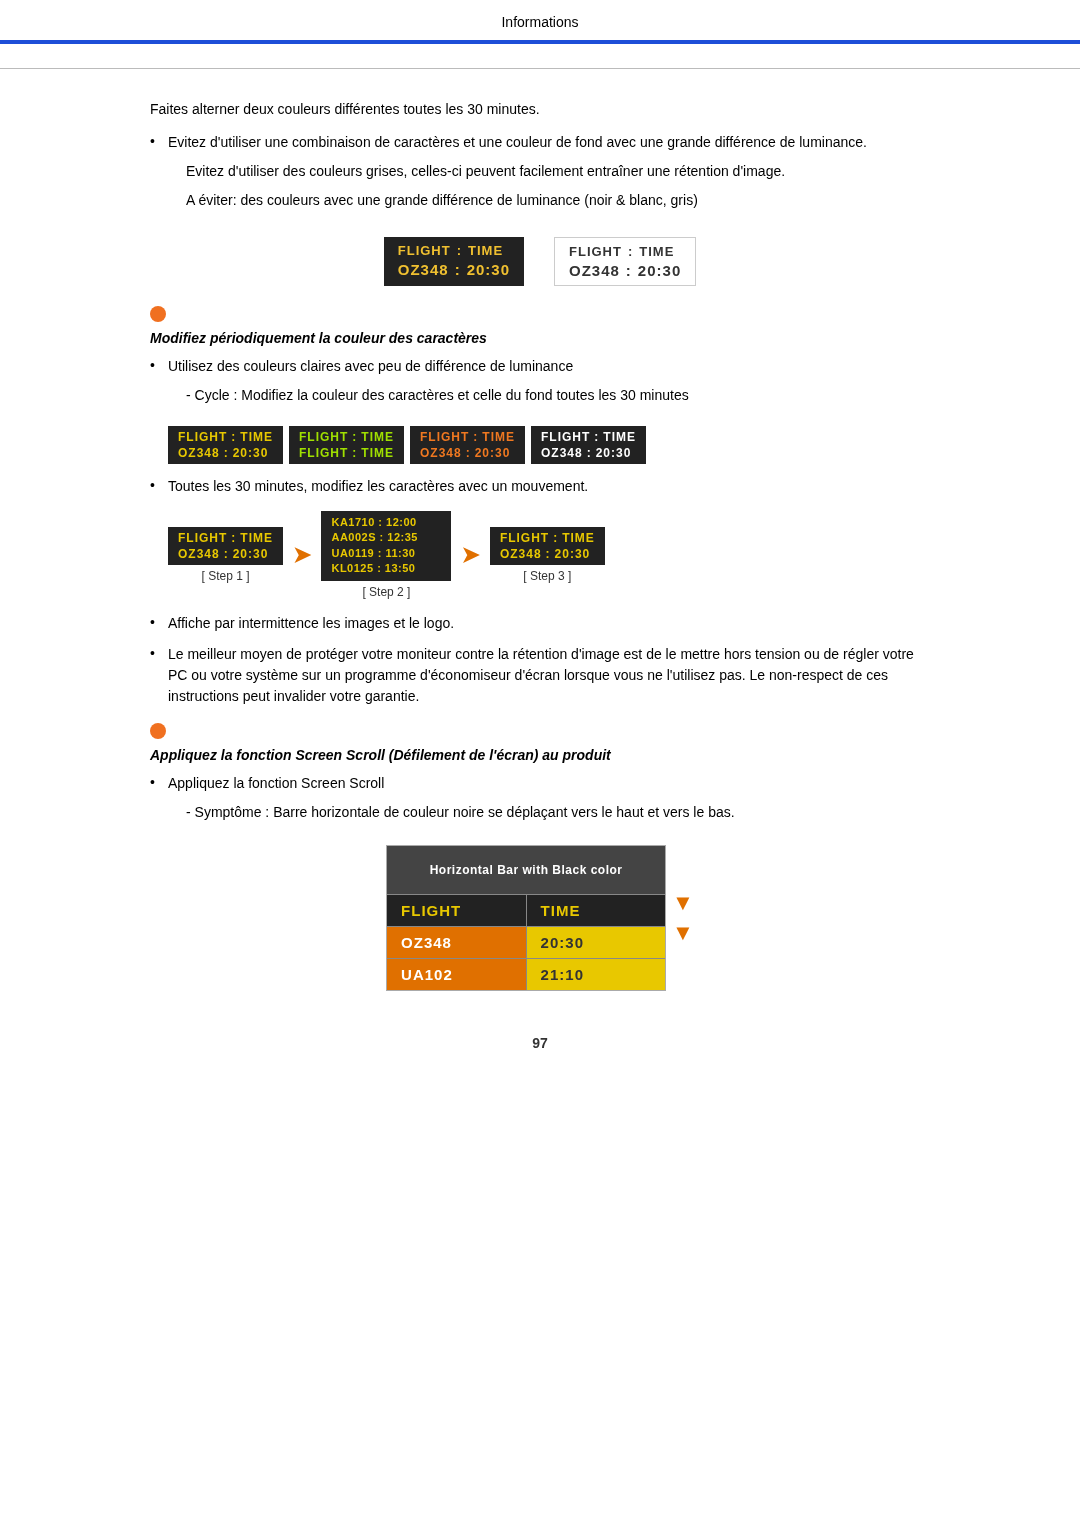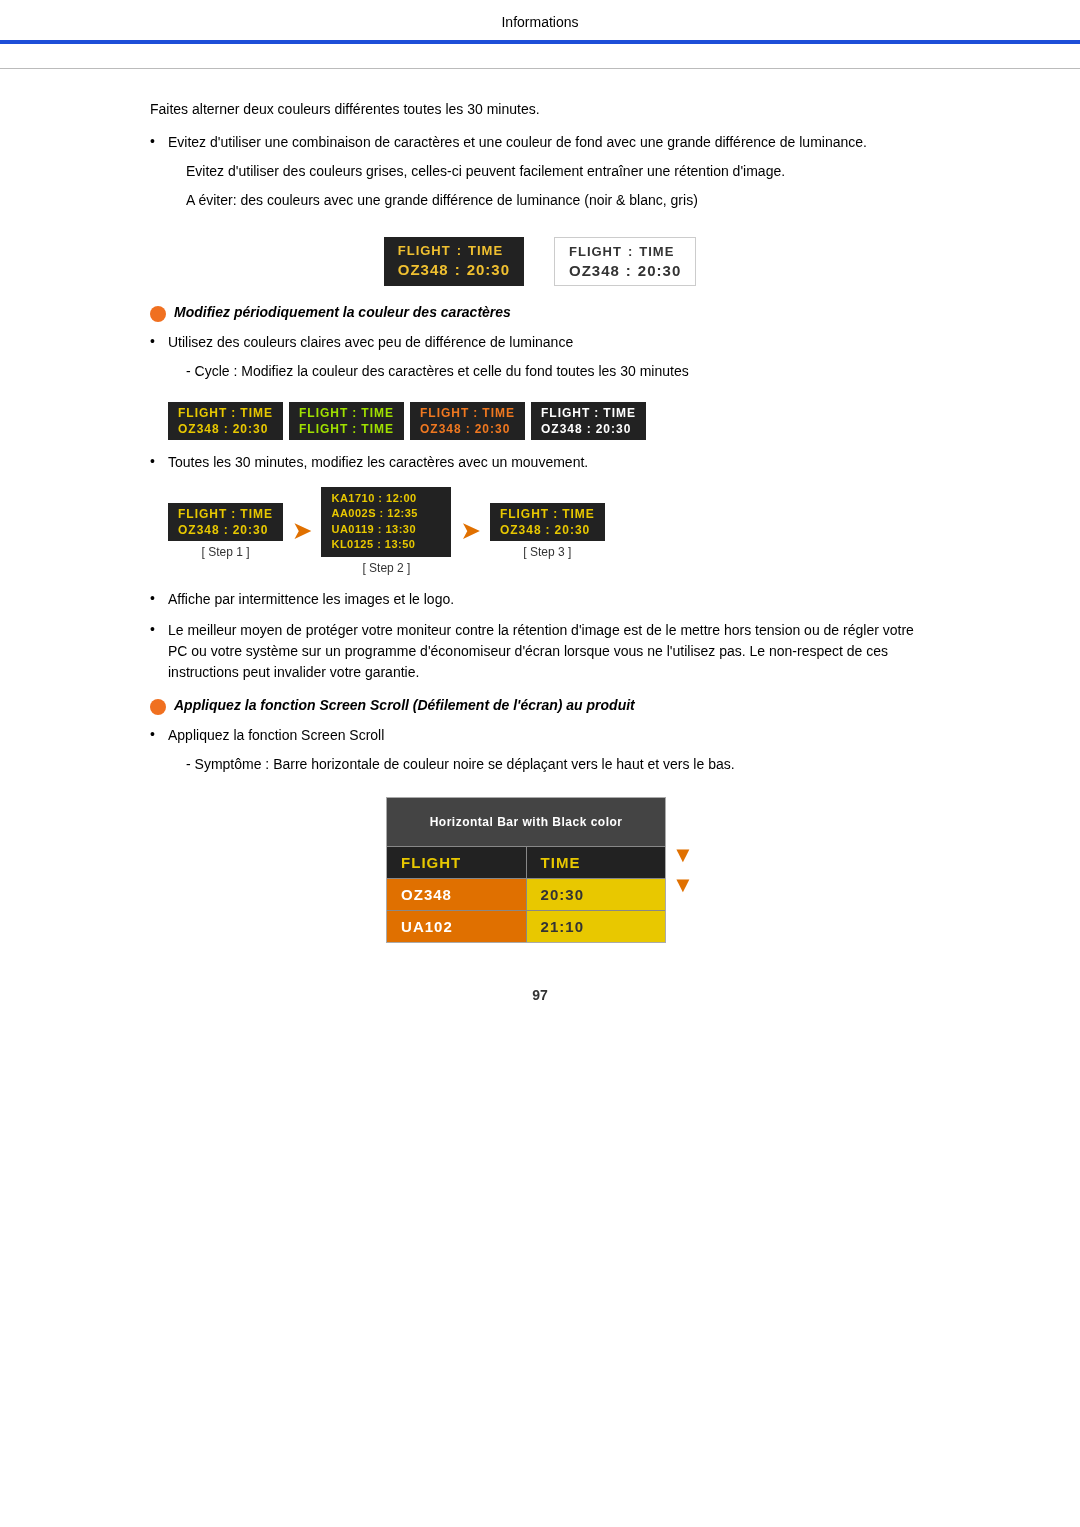--- a/index.html
+++ b/index.html
@@ -83,20 +83,21 @@
     .flight-board.dark .flight-board-title { color: #f0c030; }
     .flight-board.dark .flight-board-data { color: #f0c030; }
     .flight-board.light .flight-board-title { color: #333; }
     .flight-board.light .flight-board-data { color: #333; }
     
     .orange-bullet {
       display: flex;
       align-items: flex-start;
       margin: 14px 0 10px 0;
       gap: 8px;
+      flex-direction: column;
     }
     .orange-circle {
       width: 16px;
       height: 16px;
       background: #f07020;
       border-radius: 50%;
       min-width: 16px;
       margin-top: 2px;
     }
     .orange-bullet-text {
@@ -433,21 +434,21 @@
       </div>
       <div class="step-label">[ Step 1 ]</div>
     </div>
 
     <div class="arrow-right">➤</div>
 
     <div class="step-item">
       <div class="step2-board">
         <div class="step2-line">KA1710 : 12:00</div>
         <div class="step2-line">AA002S : 12:35</div>
-        <div class="step2-line">UA0119 : 13:30</div>
+        <div class="step2-line">UA0119 : 11:30</div>
         <div class="step2-line">KL0125 : 13:50</div>
       </div>
       <div class="step-label">[ Step 2 ]</div>
     </div>
 
     <div class="arrow-right">➤</div>
 
     <div class="step-item">
       <div class="step3-board">
         <div class="step3-board-title">

